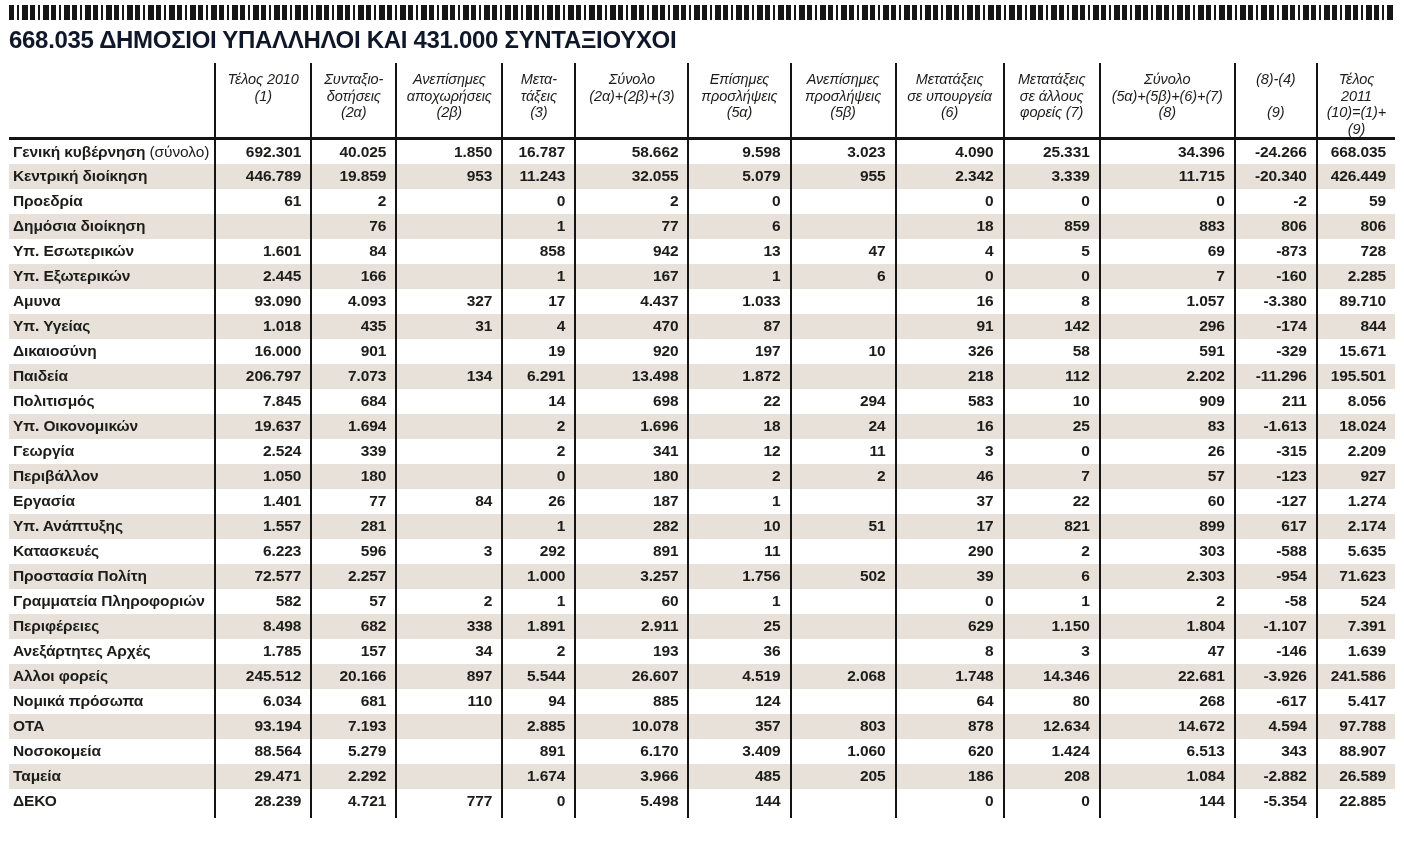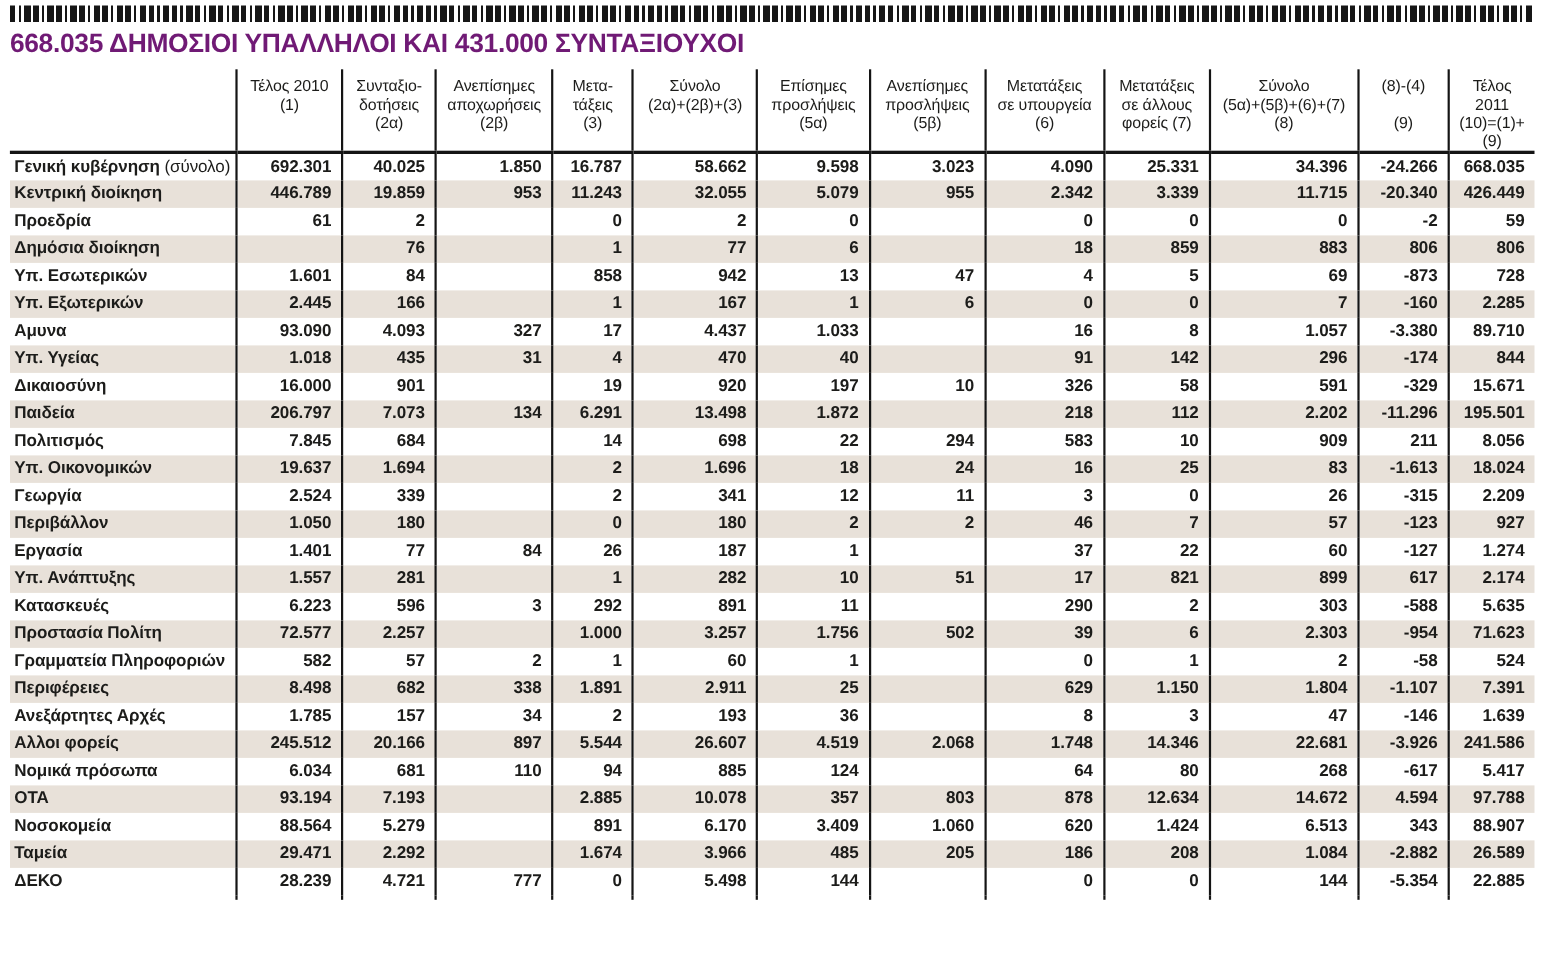--- a/index.html
+++ b/index.html
@@ -27,21 +27,21 @@
       #ffffff 10px, #ffffff 13px,
       #161616 13px, #161616 19px,
       #ffffff 19px, #ffffff 21px
     );
   }
   .page-title {
     margin: 6px 0 9px 0;
     font-size: 24px;
     font-weight: bold;
     letter-spacing: -0.3px;
-    color: #701a75;
+    color: #0f172a;
     white-space: nowrap;
   }
   table.data-table {
     border-collapse: collapse;
     table-layout: fixed;
     width: 1386px;
     font-size: 15.5px;
     letter-spacing: -0.1px;
   }
   col.c-label { width: 206px; }
@@ -50,21 +50,21 @@
   col.c3  { width: 106px; }
   col.c4  { width: 73px; }
   col.c5  { width: 113px; }
   col.c6  { width: 102px; }
   col.c7  { width: 105px; }
   col.c8  { width: 108px; }
   col.c9  { width: 96px; }
   col.c10 { width: 135px; }
   col.c11 { width: 82px; }
   col.c12 { width: 78px; }
-  thead tr { height: 70px; }
+  thead tr { height: 70px; font-style: italic; }
   thead th {
     font-weight: normal;
     font-size: 14.5px;
     line-height: 16.5px;
     text-align: center;
     vertical-align: top;
     padding: 8px 2px 0 2px;
     white-space: pre-line;
     border-left: 2px solid #141414;
     border-bottom: 3px solid #141414;
@@ -262,21 +262,21 @@
         <td class="num">-3.380</td>
         <td class="num">89.710</td>
       </tr>
       <tr>
         <td class="label">Υπ. Υγείας</td>
         <td class="num">1.018</td>
         <td class="num">435</td>
         <td class="num">31</td>
         <td class="num">4</td>
         <td class="num">470</td>
-        <td class="num">40</td>
+        <td class="num">87</td>
         <td class="num"></td>
         <td class="num">91</td>
         <td class="num">142</td>
         <td class="num">296</td>
         <td class="num">-174</td>
         <td class="num">844</td>
       </tr>
       <tr>
         <td class="label">Δικαιοσύνη</td>
         <td class="num">16.000</td>

